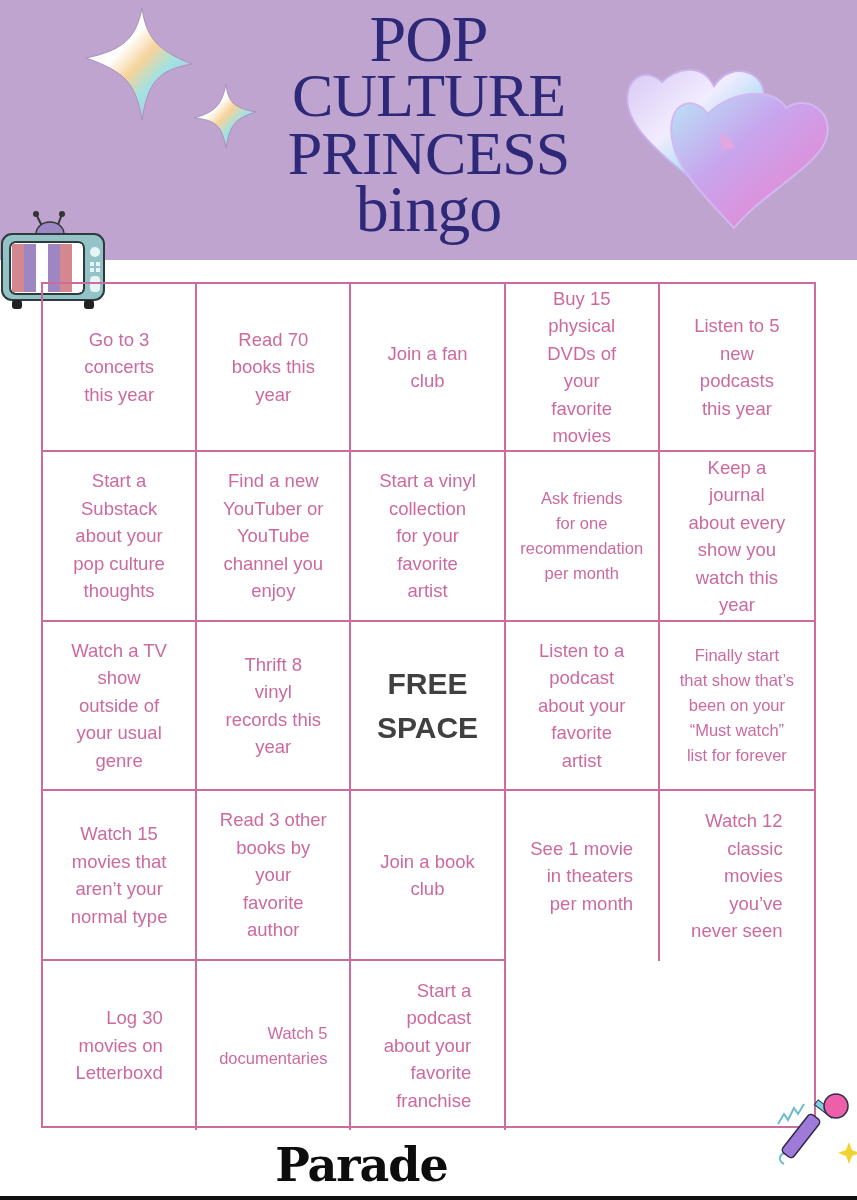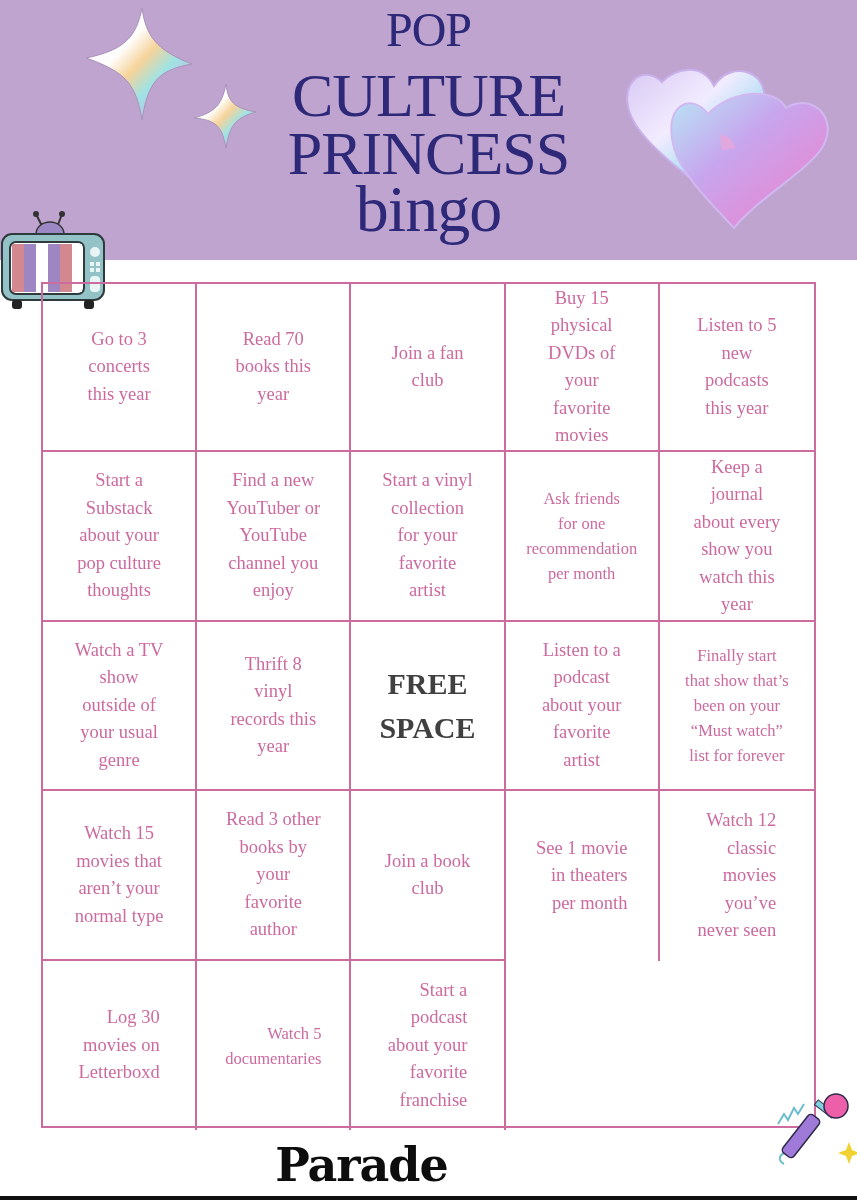--- a/index.html
+++ b/index.html
@@ -16,21 +16,21 @@
     position:absolute; left:0; top:6px; width:857px; text-align:center;
     color:#2d2878;
     font-family:"Liberation Serif", serif;
     line-height:1;
   }
   .title .line {
     display:block; font-size:62px; letter-spacing:-1px;
     transform:scaleY(1.0); height:58px;
     font-weight:normal;
   }
-  .title .line.l1 { font-size:48px; }
+  .title .line.l1 { font-size:66px; }
   .title .line.bingo { font-size:66px; height:62px; margin-top:-4px; }
 
   .sparkle { position:absolute; }
   .hearts { position:absolute; left:622px; top:52px; width:215px; height:185px; }
   .tv { position:absolute; left:0; top:208px; width:108px; height:104px; }
   .mic { position:absolute; left:770px; top:1090px; width:87px; height:80px; }
 
   .grid {
     position:absolute; left:41px; top:282px;
     width:775px; height:846px;
@@ -39,21 +39,21 @@
     grid-template-rows:168px 170px 169px 170px 169px;
     border:2px solid #cc6b9e;
     box-sizing:border-box;
   }
   .cell {
     border-right:2px solid #cc6b9e;
     border-bottom:2px solid #cc6b9e;
     display:flex; align-items:center; justify-content:center;
     text-align:center;
     color:#cc6a9f;
-    font-family:Liberation Serif, serif;
+    font-family:Liberation Sans, sans-serif;
     font-size:18.5px;
     line-height:27.5px;
     padding:0 14px;
     box-sizing:border-box;
     overflow:visible;
     white-space:pre-line;
   }
   .cell:nth-child(5n) { border-right:none; }
   .cell:nth-last-child(-n+5) { border-bottom:none;text-align:right; }
   .cell.small { font-size:16.5px; line-height:25px; }

